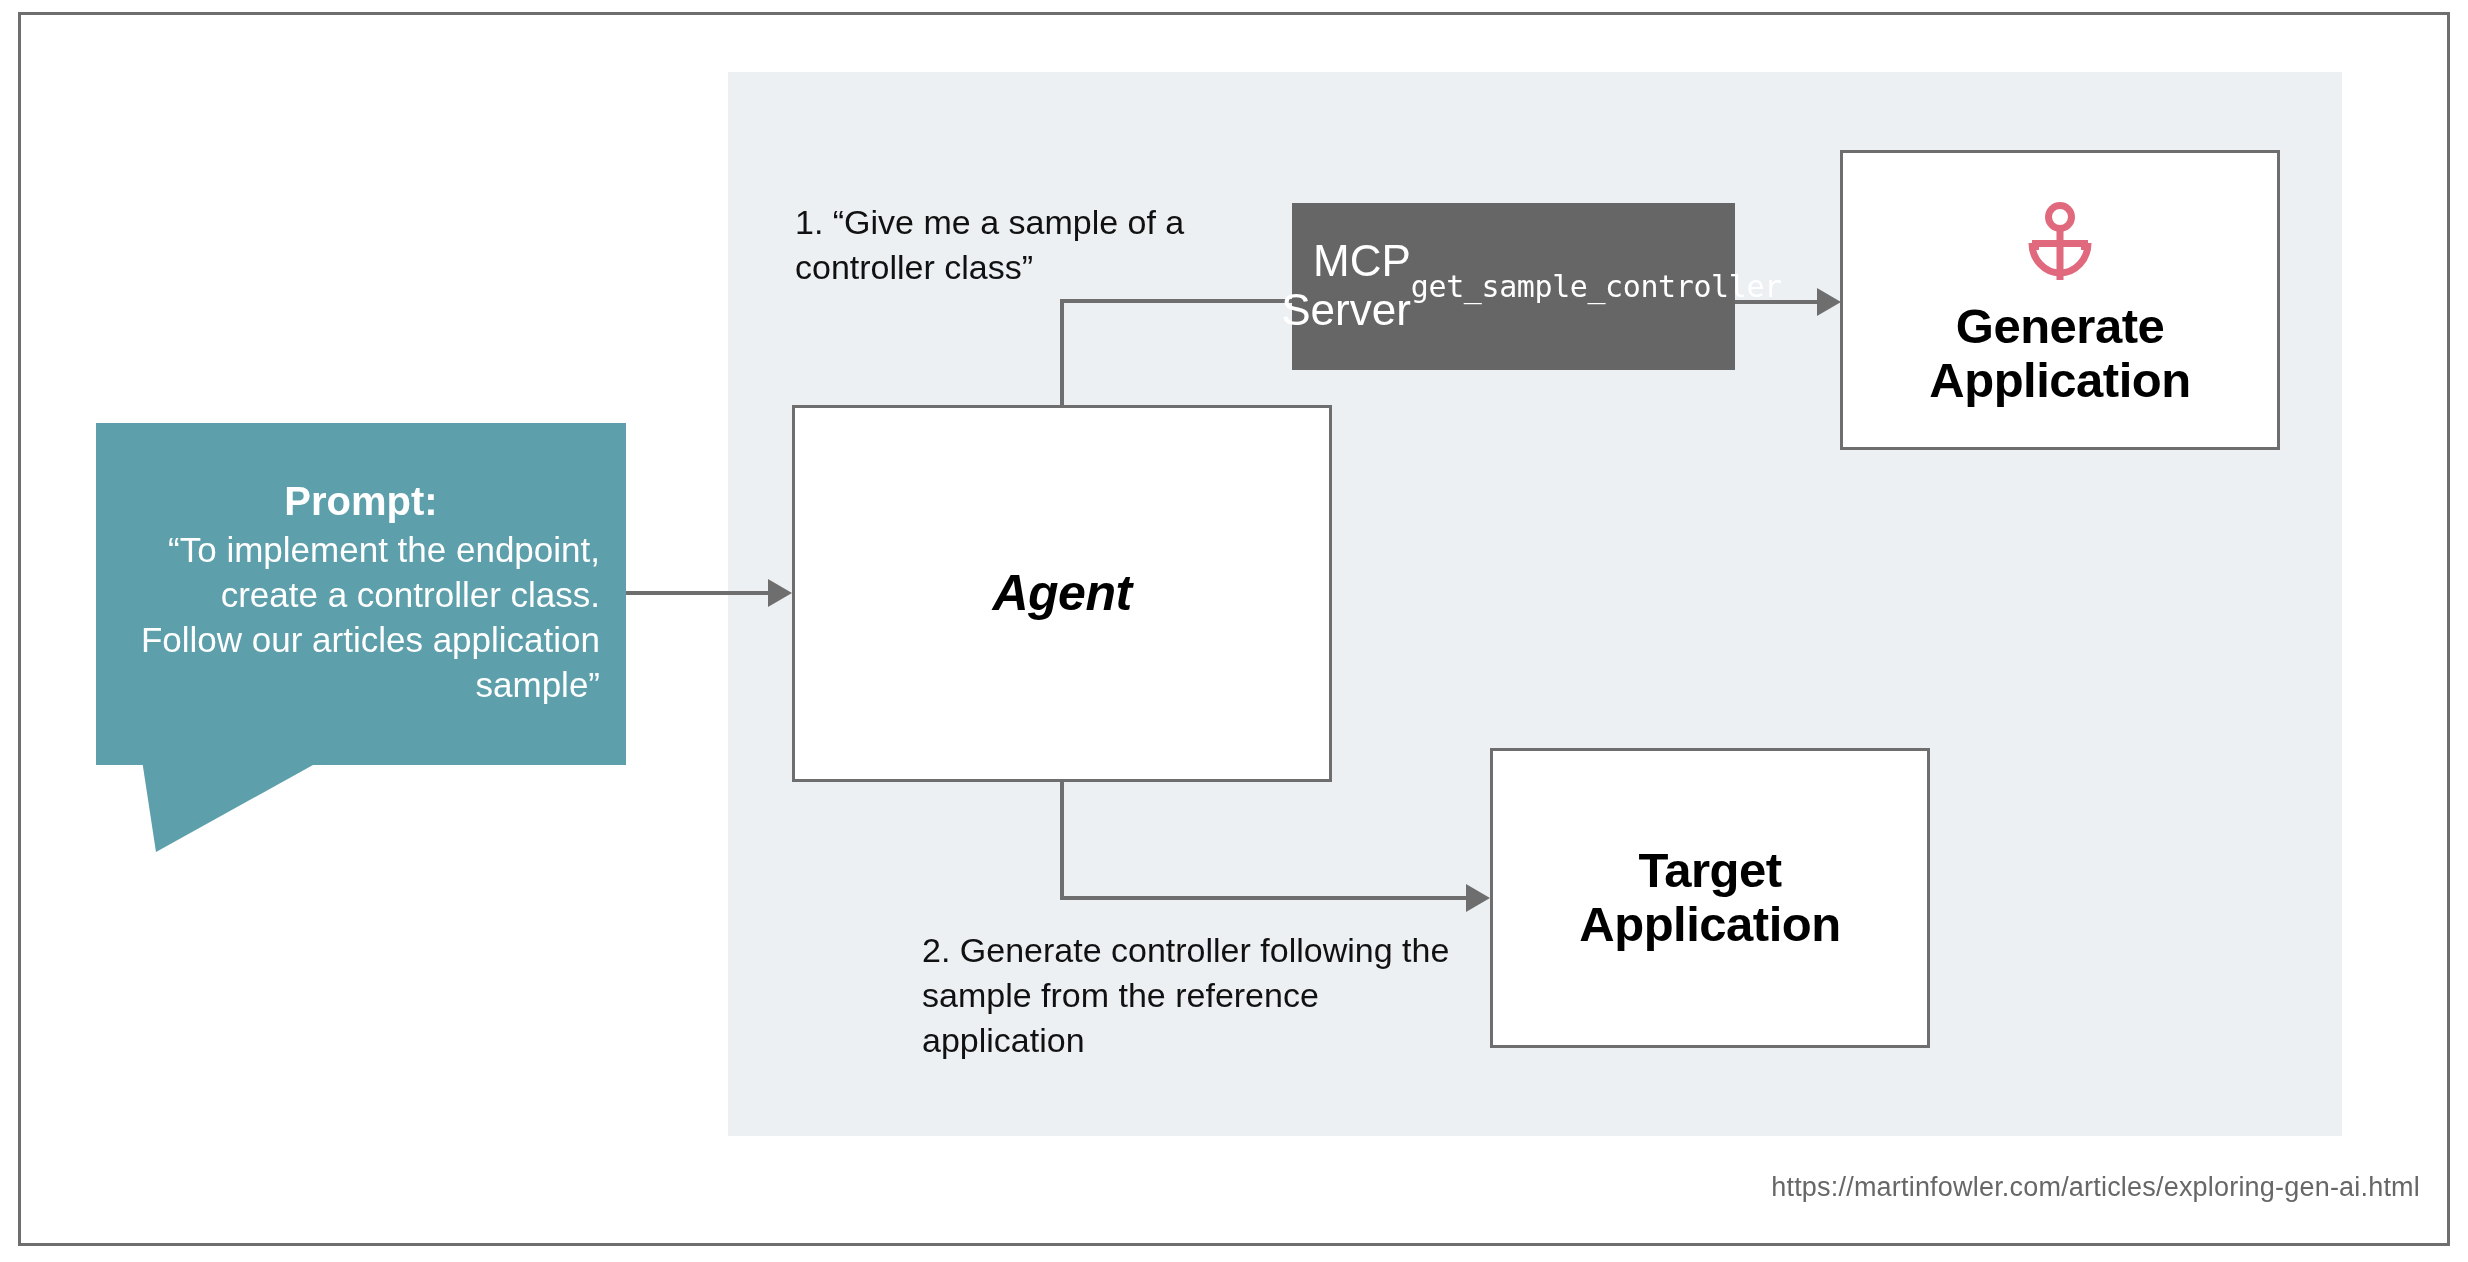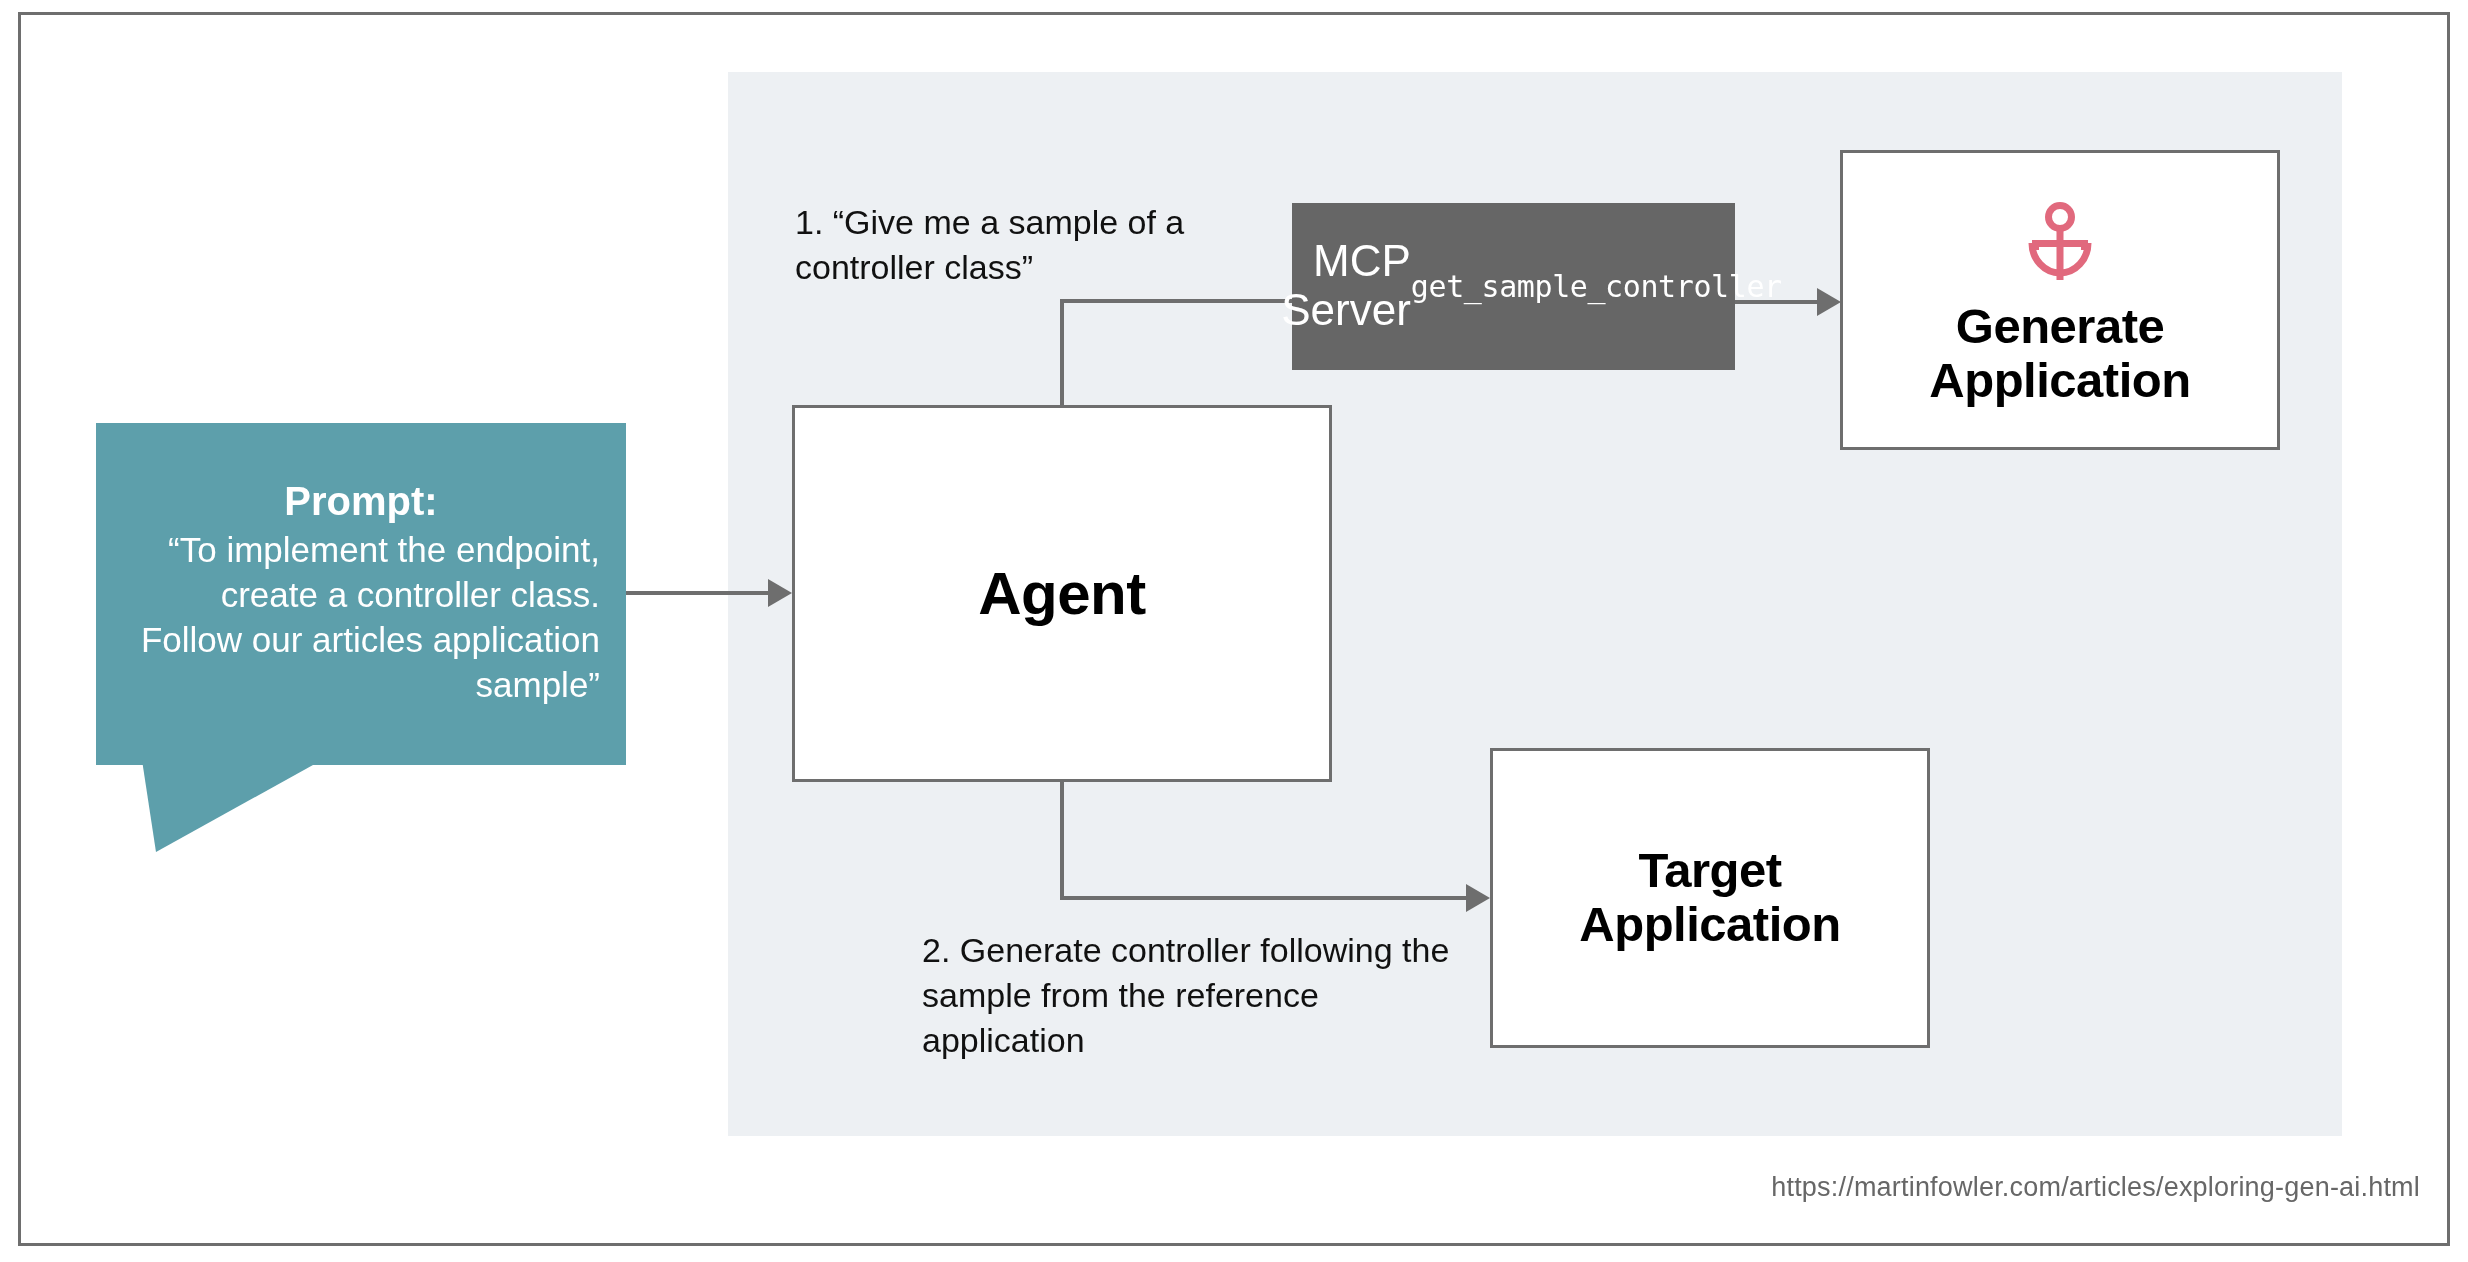--- a/index.html
+++ b/index.html
@@ -63,21 +63,21 @@
     letter-spacing: -0.5px;
   }
 
   
   #agent-box {
     left: 792px;
     top: 405px;
     width: 540px;
     height: 377px;
   }
-  #agent-box .node-title { font-size: 60px; }
+  #agent-box .node-title { font-size: 50px; font-style: italic; }
 
   
   #reference-app-box {
     left: 1840px;
     top: 150px;
     width: 440px;
     height: 300px;
     padding-top: 10px;
   }
   #reference-app-box .node-title { font-size: 49px; }

